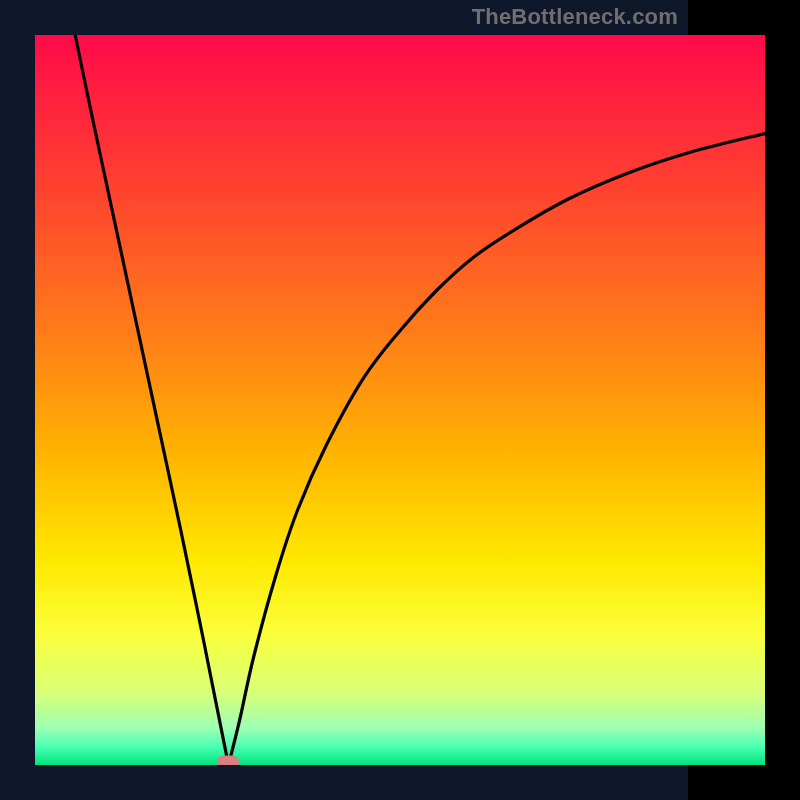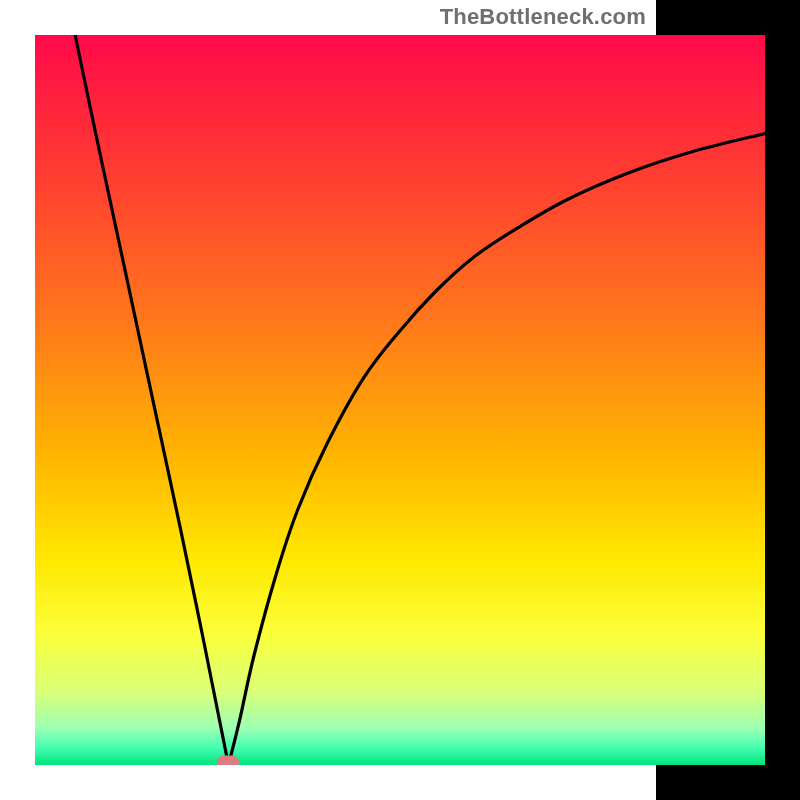--- a/index.html
+++ b/index.html
@@ -8,21 +8,22 @@
     width: 800px;
     height: 800px;
     overflow: hidden;
     background: #000;
     font-family: Arial, Helvetica, sans-serif;
   }
   .frame {
     position: relative;
     width: 656px;
     height: 800px;
-    background: #ffffff;
+    background: #0f172a;
+    padding-left: 32px;
   }
   .plot-area {
     position: absolute;
     left: 35px;
     top: 35px;
     width: 730px;
     height: 730px;
     overflow: hidden;
   }
   .grad {

